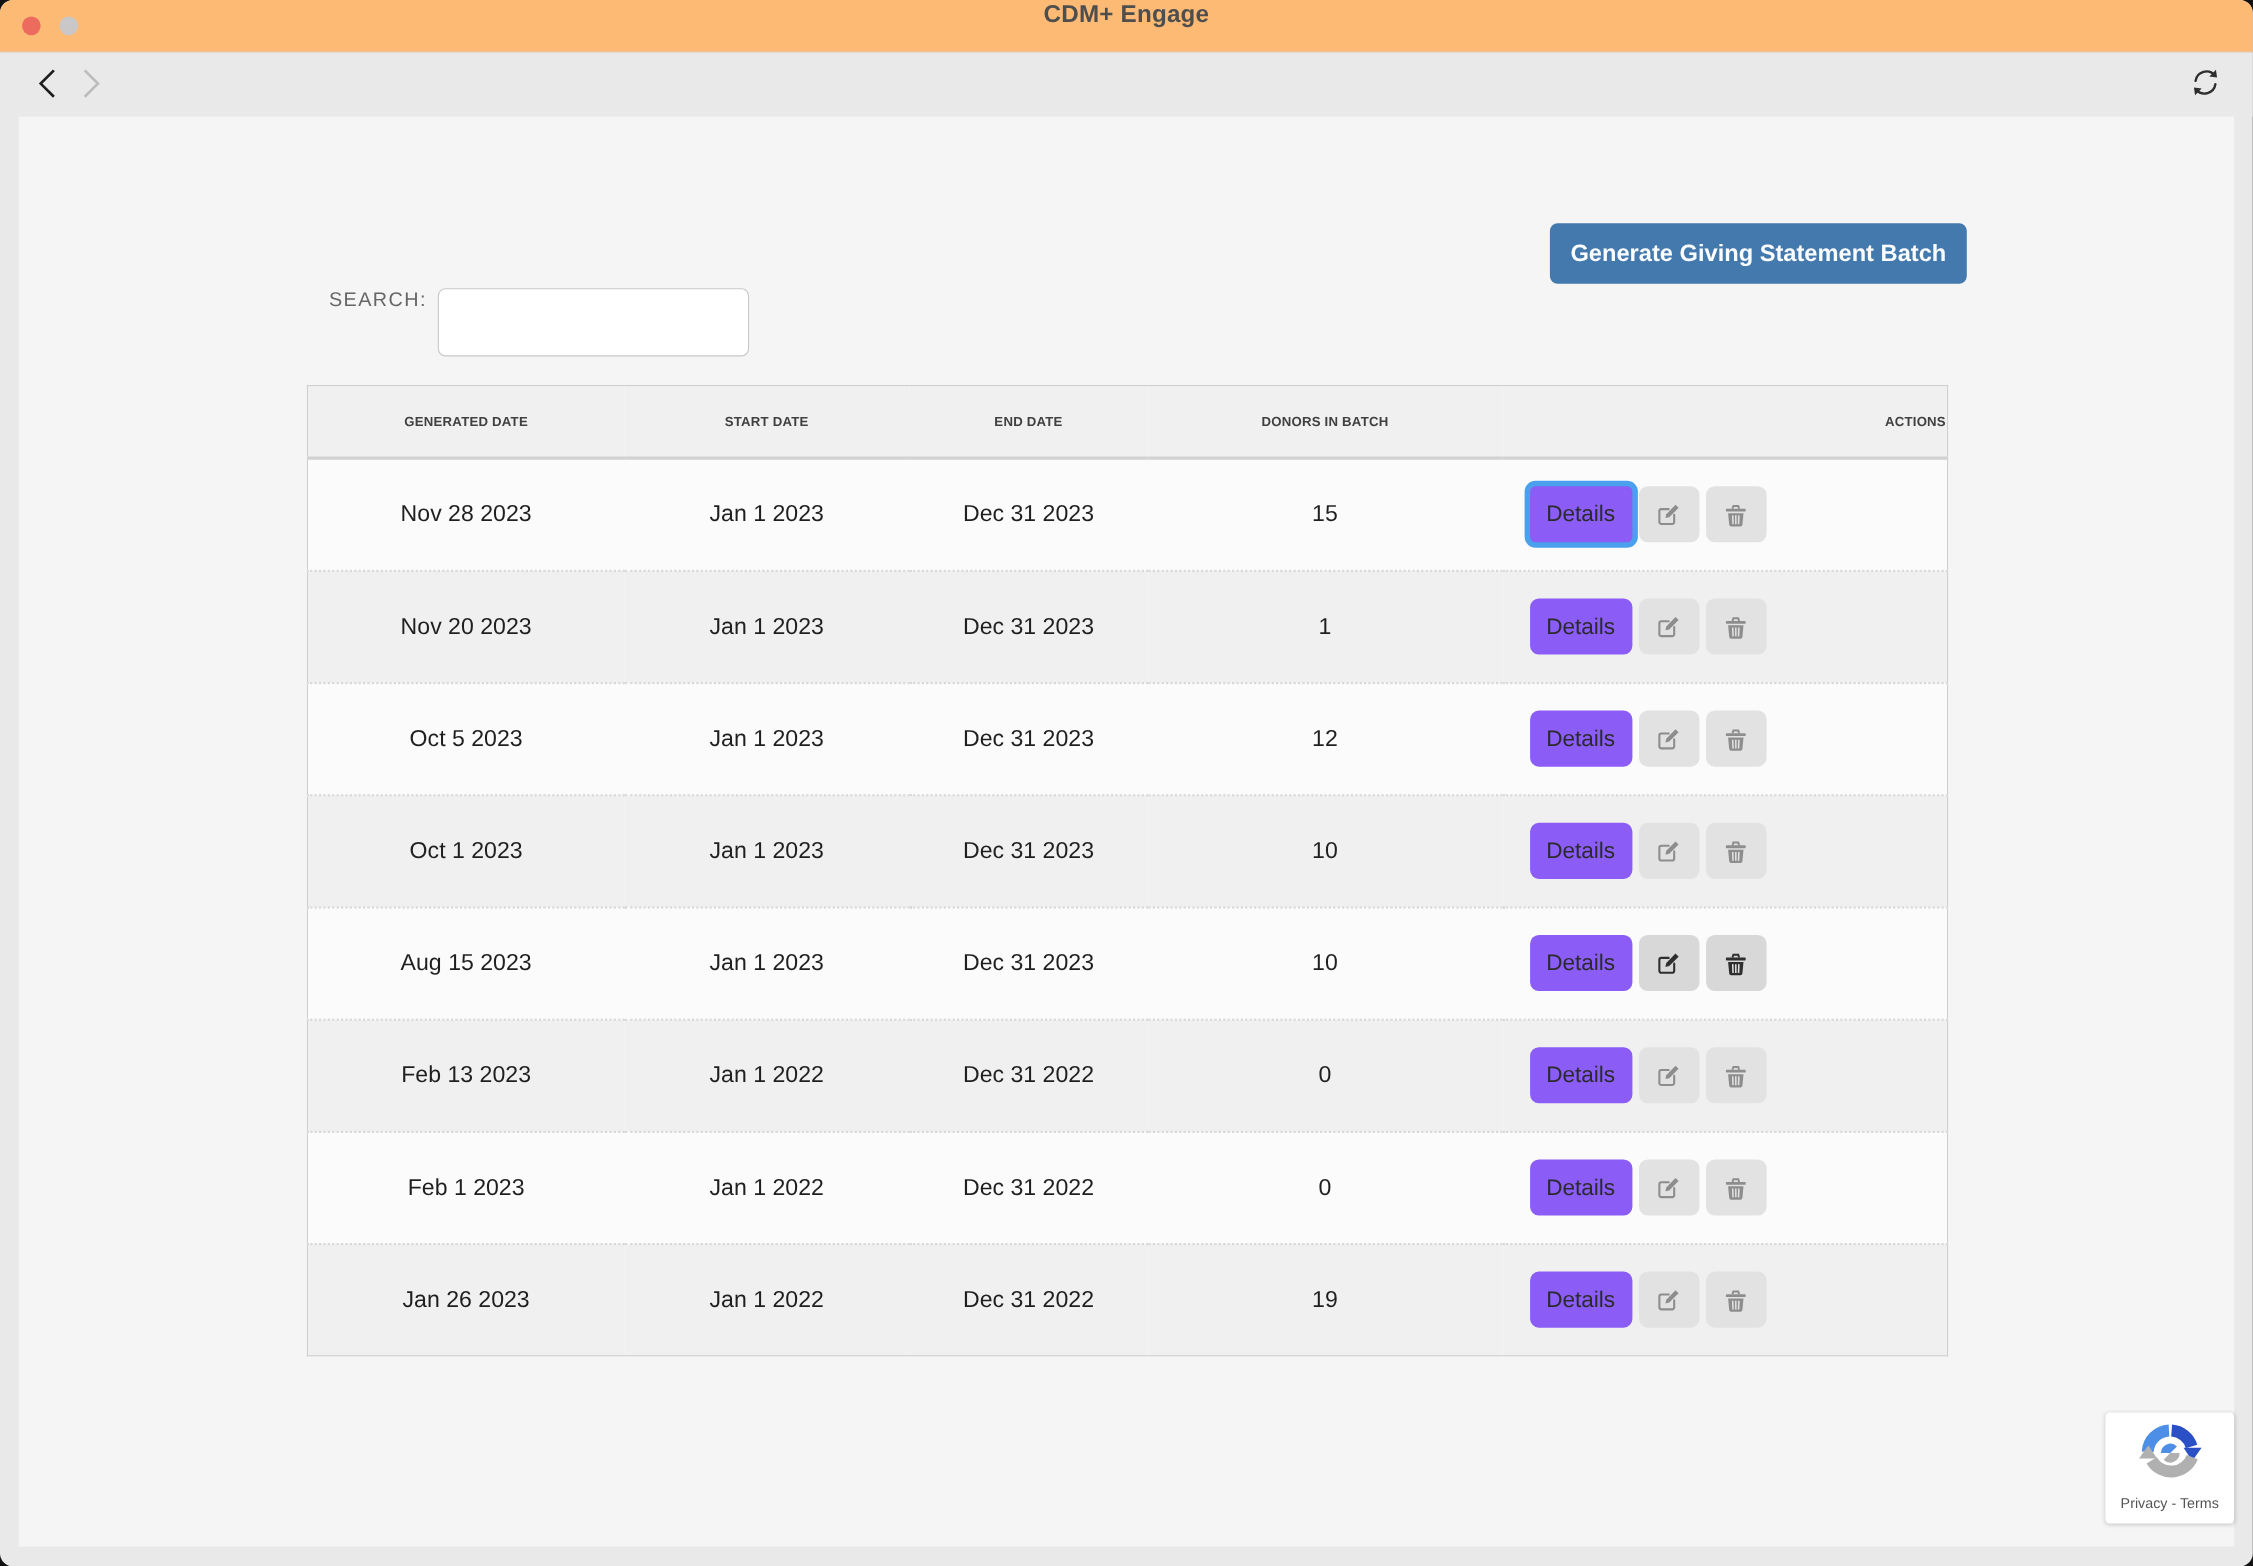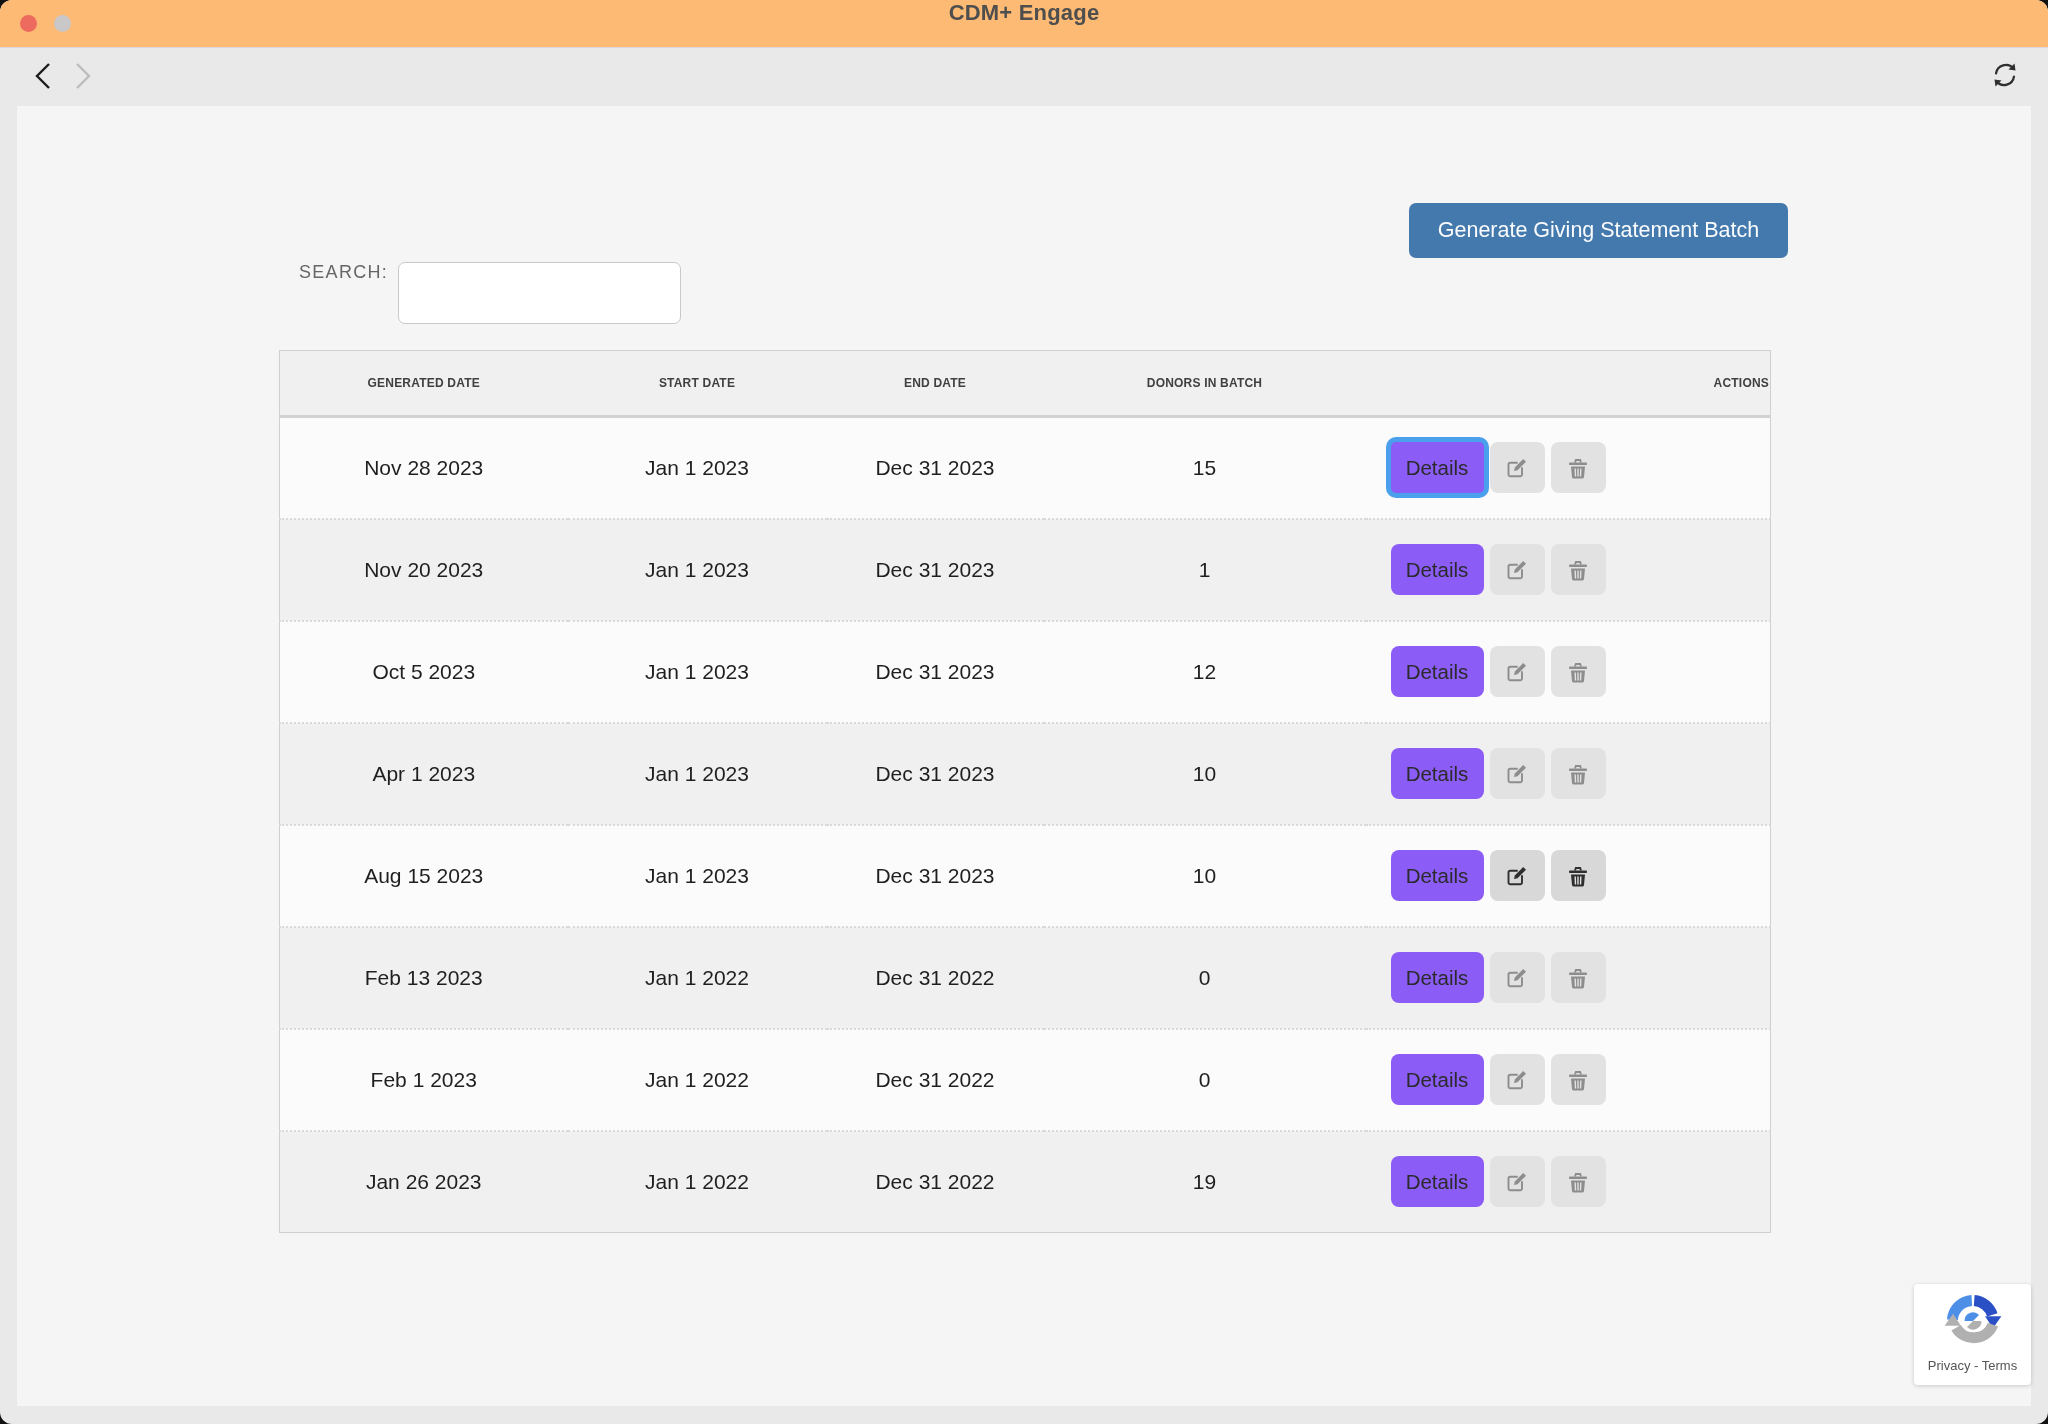--- a/index.html
+++ b/index.html
@@ -50,21 +50,21 @@
   
   .content {
     position: absolute; left: 17px; right: 17px; top: 106px; bottom: 18px;
     background: #f5f5f5;
   }
   .generate-btn {
     position: absolute; top: 97px; right: 243px;
     width: 379px; height: 55px;
     background: #4479ad;
     border: none; border-radius: 7px;
-    color: #fafcfe; font-size: 21.5px; font-weight: 400;
+    color: #fafcfe; font-size: 21.5px; font-weight: 700;
     font-family: "Liberation Sans", sans-serif;
     display: flex; align-items: center; justify-content: center;
     cursor: pointer;
   }
   .search-row {
     position: absolute; left: 282px; top: 156px;
     display: flex; align-items: flex-start;
   }
   .search-label {
     color: #666; font-size: 18px; font-weight: 500;
@@ -296,21 +296,21 @@
               <line x1="11" y1="12.5" x2="11" y2="20.5" stroke="#e2e2e2" stroke-width="1.4"></line>
               <line x1="13.8" y1="12.5" x2="13.5" y2="20.5" stroke="#e2e2e2" stroke-width="1.4"></line>
             </svg>
           </span>
         </button>
       </div>
     </td>
   </tr>
 
   <tr class="even">
-    <td>Apr 1 2023</td>
+    <td>Oct 1 2023</td>
     <td>Jan 1 2023</td>
     <td>Dec 31 2023</td>
     <td>10</td>
     <td class="actions-cell">
       <div class="actions-group">
         <button class="btn-details">Details</button>
         <button class="btn-icon">
           <span>
             <svg width="24" height="24" viewBox="0 0 24 24" fill="none">
               <path d="M 17,12 V 18.5 A 1.8,1.8 0 0 1 15.2,20.3 H 5.3 A 1.8,1.8 0 0 1 3.5,18.5 V 8.6 A 1.8,1.8 0 0 1 5.3,6.8 H 12" stroke="currentColor" stroke-width="1.9" fill="none" stroke-linecap="round"></path>

